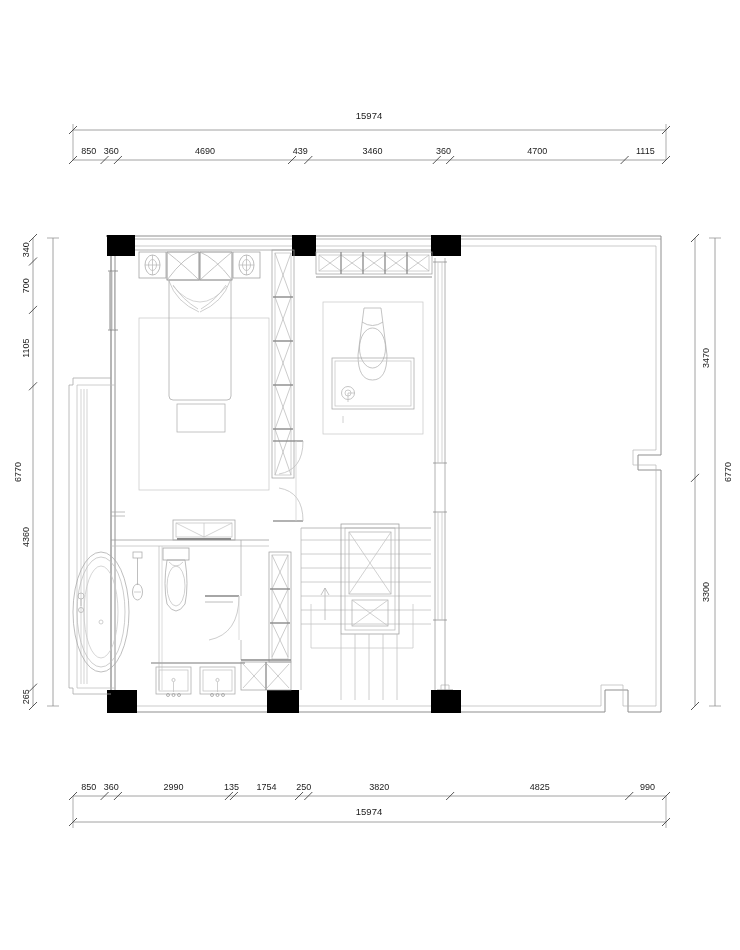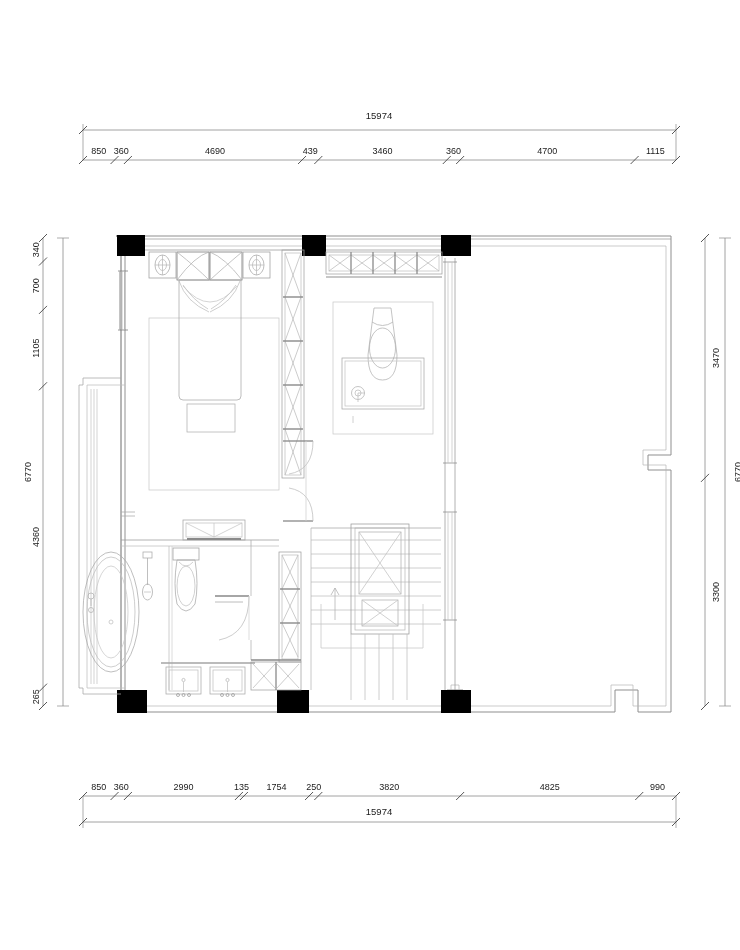--- a/index.html
+++ b/index.html
@@ -3,21 +3,21 @@
 <meta charset="utf-8">
 <title>Floor Plan</title>
 <style>
   html,body{margin:0;padding:0;background:#ffffff;}
   body{
     width:740px;height:950px;
     font-family:"Liberation Sans", sans-serif;
     overflow:hidden;
     position:relative;
   }
-  #stage{position:absolute;left:11px;top:0;width:672px;height:950px;border-radius:30px;}
+  #stage{position:absolute;left:1px;top:0;width:672px;height:950px;border-radius:30px;}
   svg{display:block;}
   .dimtext{
     font-family:"Liberation Sans", sans-serif;
     font-size:9px;
     fill:#1a1a1a;
     text-anchor:middle;
   }
   .dimtext.big{font-size:9.5px;}
 </style>
 </head>

